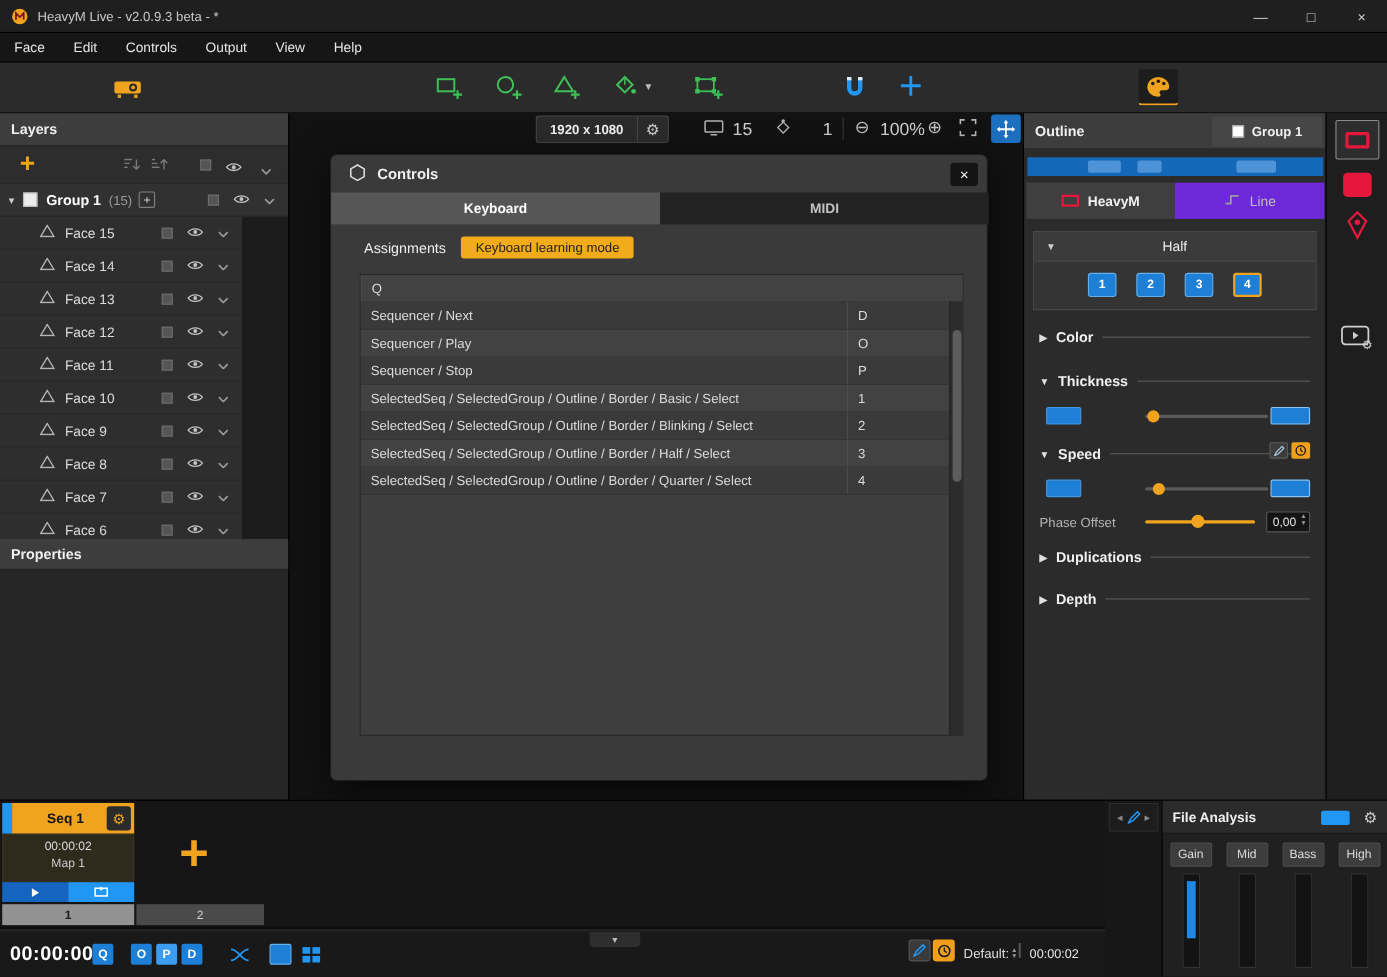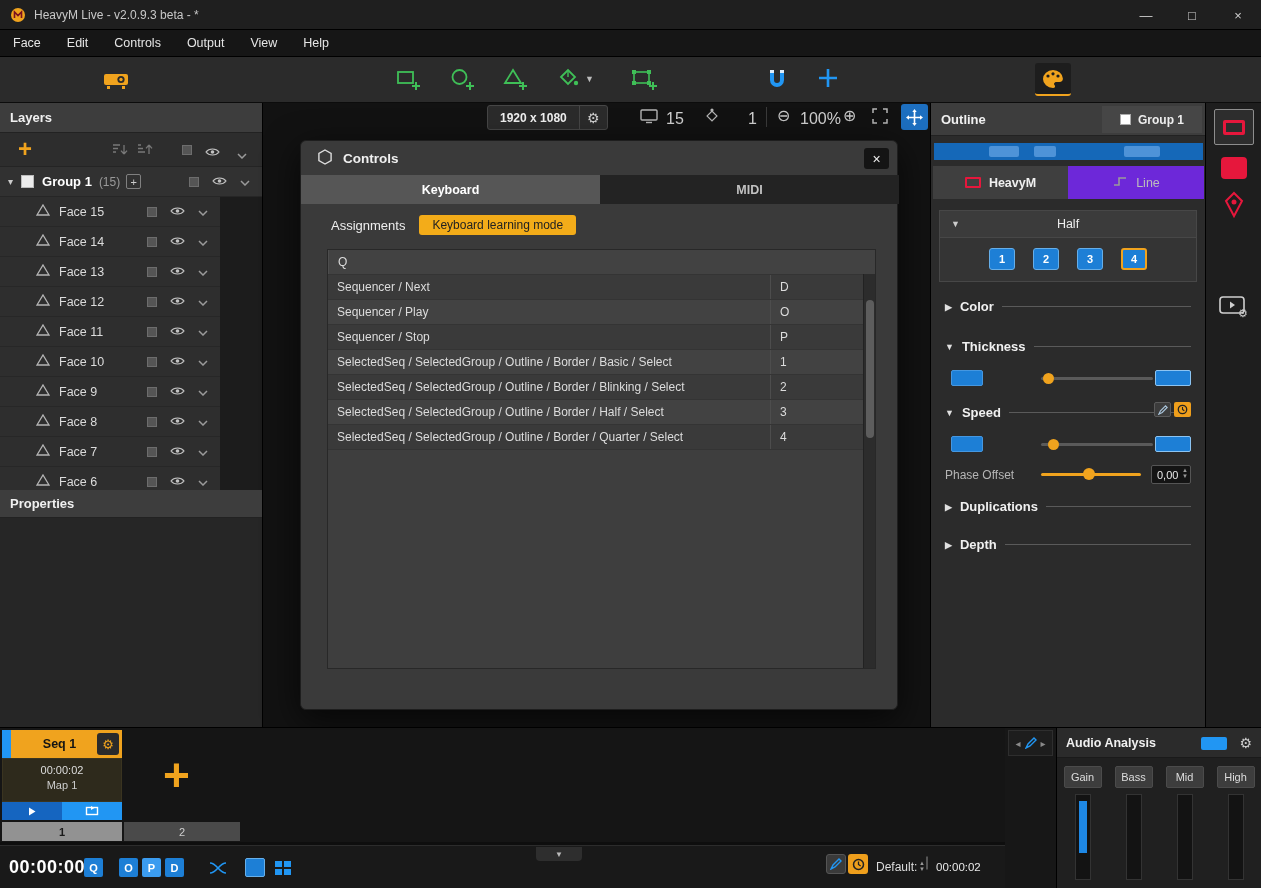--- a/index.html
+++ b/index.html
@@ -684,37 +684,37 @@
       <span style="color:#8a8a8a;font-size:10px;">◂</span>
       <svg width="12" height="12" viewBox="0 0 12 12">
           <path d="M1 11 L3 7 L9 1 L11 3 L5 9 Z" fill="none" stroke="#2196f3" stroke-width="1.4"></path>
         </svg>
       <span style="color:#8a8a8a;font-size:10px;">▸</span>
     </div>
   </div>
 
   <div class="audio">
     <div class="audio-head">
-      <span style="margin-left:9px;font-weight:bold;font-size:12.5px;color:#f0f0f0;">Audio Analysis</span>
+      <span style="margin-left:9px;font-weight:bold;font-size:12.5px;color:#f0f0f0;">File Analysis</span>
       <span style="position:absolute;right:34px;top:9px;width:26px;height:13px;background:#2196f3;border-radius:2px;"></span>
       <span style="position:absolute;right:9px;top:7px;font-size:14px;color:#ccc;">⚙</span>
     </div>
     <div class="meters">
       <div class="meter">
         <span class="meter-label">Gain</span>
         <span class="meter-track">
             <span class="meter-fill"></span>
           </span>
       </div>
       <div class="meter">
+        <span class="meter-label">Mid</span>
+        <span class="meter-track"></span>
+      </div>
+      <div class="meter">
         <span class="meter-label">Bass</span>
-        <span class="meter-track"></span>
-      </div>
-      <div class="meter">
-        <span class="meter-label">Mid</span>
         <span class="meter-track"></span>
       </div>
       <div class="meter">
         <span class="meter-label">High</span>
         <span class="meter-track"></span>
       </div>
     </div>
   </div>
 
   <div class="transport">

